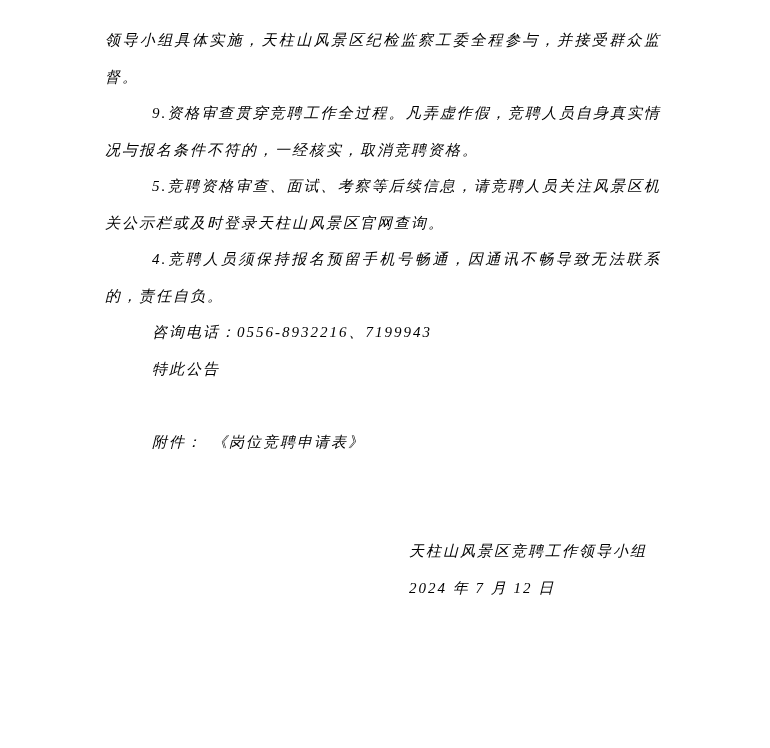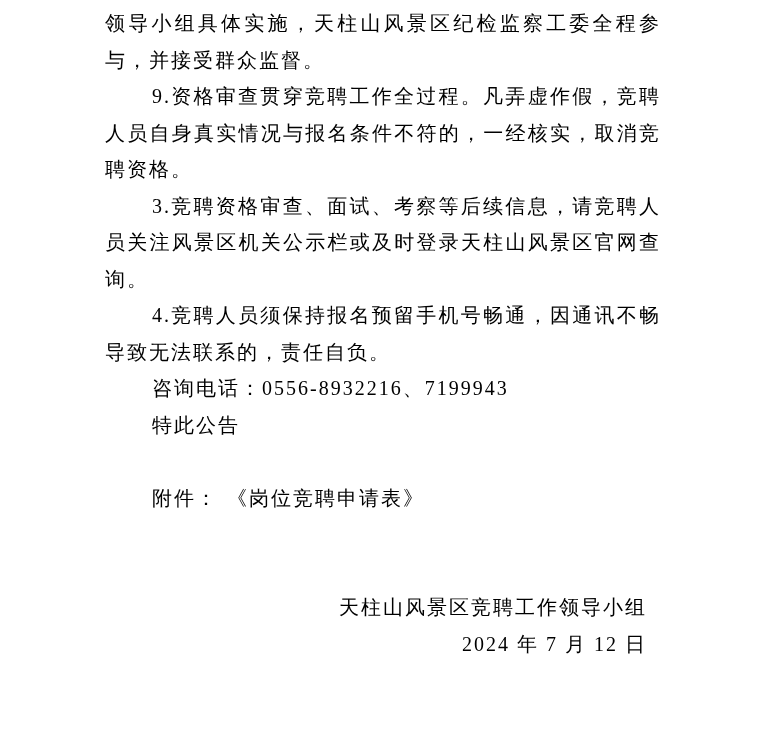--- a/index.html
+++ b/index.html
@@ -11,64 +11,65 @@
     position: relative;
     width: 770px;
     height: 748px;
     background: #ffffff;
     overflow: hidden;
     font-family: "Liberation Serif", "DejaVu Serif", serif;
     color: #000000;
   }
   .content {
     position: absolute;
-    top: 5px;
+    top: 22px;
     left: 105px;
     width: 556px;
-    font-size: 20px;
+    font-size: 15px;
     line-height: 36.5px;
     letter-spacing: 2px;
+    font-style: italic;
   }
   .para {
     margin: 0;
     text-align: justify;
     text-indent: 47px;
   }
   .para.no-indent {
     text-indent: 0;
   }
   .blank-line {
     height: 36.5px;
   }
   .attachment-title {
     margin-left: 9px;
   }
   .signature {
     width: -moz-fit-content;
     width: fit-content;
     margin: 0 14px 0 auto;
-    text-align: right;
+    text-align: left;
   }
   .signature .sig-org,
   .signature .sig-date {
     line-height: 36.5px;
     white-space: nowrap;
   }
 </style>
 </head>
 <body>
 
 <div class="page">
   <div class="content">
 
     <p class="para no-indent">领导小组具体实施，天柱山风景区纪检监察工委全程参与，并接受群众监督。</p>
 
     <p class="para">9.资格审查贯穿竞聘工作全过程。凡弄虚作假，竞聘人员自身真实情况与报名条件不符的，一经核实，取消竞聘资格。</p>
 
-    <p class="para">3.竞聘资格审查、面试、考察等后续信息，请竞聘人员关注风景区机关公示栏或及时登录天柱山风景区官网查询。</p>
+    <p class="para">5.竞聘资格审查、面试、考察等后续信息，请竞聘人员关注风景区机关公示栏或及时登录天柱山风景区官网查询。</p>
 
     <p class="para">4.竞聘人员须保持报名预留手机号畅通，因通讯不畅导致无法联系的，责任自负。</p>
 
 
     <p class="para">咨询电话：0556-8932216、7199943</p>
 
 
     <p class="para">特此公告</p>
 
     <div class="blank-line"></div>

